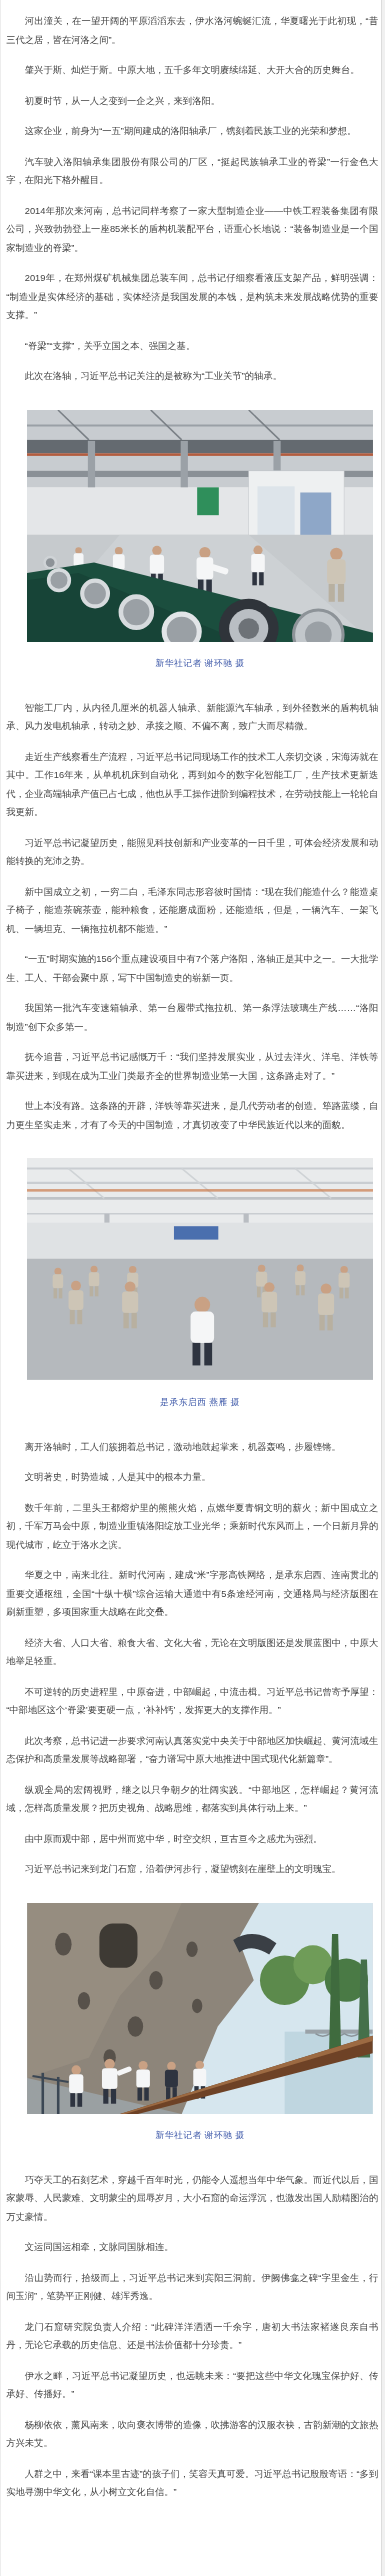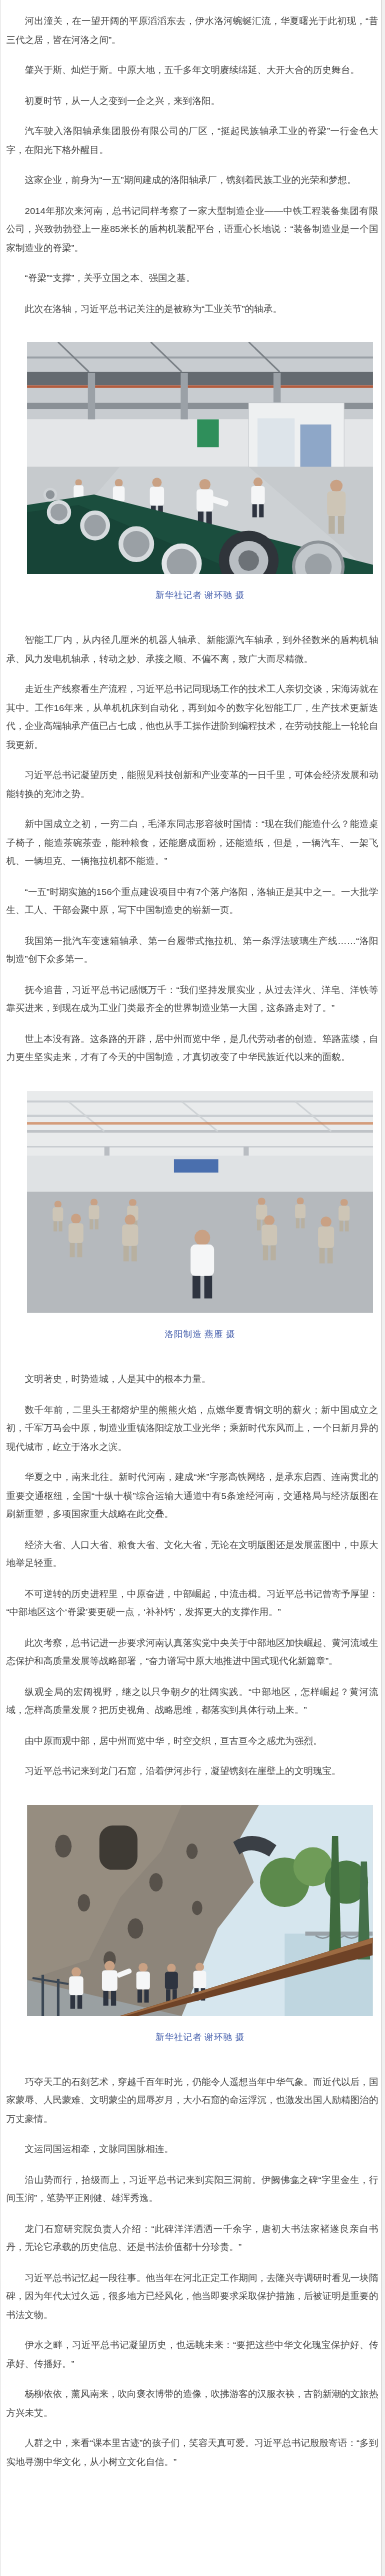--- a/index.html
+++ b/index.html
@@ -57,23 +57,24 @@
 </style>
 </head>
 <body>
 
 <div class="page">
 
   <div>
       <p class="para">河出潼关，在一望开阔的平原滔滔东去，伊水洛河蜿蜒汇流，华夏曙光于此初现，“昔三代之居，皆在河洛之间”。</p>
       <p class="para">肇兴于斯、灿烂于斯。中原大地，五千多年文明赓续绵延、大开大合的历史舞台。</p>
       <p class="para">初夏时节，从一人之变到一企之兴，来到洛阳。</p>
+      <p class="para">这家企业，前身为“一五”期间建成的洛阳轴承厂，镌刻着民族工业的光荣和梦想。</p>
       <p class="para">汽车驶入洛阳轴承集团股份有限公司的厂区，“挺起民族轴承工业的脊梁”一行金色大字，在阳光下格外醒目。</p>
-      <p class="para">这家企业，前身为“一五”期间建成的洛阳轴承厂，镌刻着民族工业的光荣和梦想。</p>
       <p class="para">2014年那次来河南，总书记同样考察了一家大型制造企业——中铁工程装备集团有限公司，兴致勃勃登上一座85米长的盾构机装配平台，语重心长地说：“装备制造业是一个国家制造业的脊梁”。</p>
+      <p class="para">2019年，在郑州煤矿机械集团总装车间，总书记仔细察看液压支架产品，鲜明强调：“制造业是实体经济的基础，实体经济是我国发展的本钱，是构筑未来发展战略优势的重要支撑。”</p>
       <p class="para">“脊梁”“支撑”，关乎立国之本、强国之基。</p>
       <p class="para">此次在洛轴，习近平总书记关注的是被称为“工业关节”的轴承。</p>
     </div>
 
   <figure class="photo-block">
     <div class="photo">
       <svg viewBox="0 0 671 450" width="346" height="232" aria-hidden="true">
         <rect width="671" height="450" fill="#dfe2e4"></rect>
         <rect y="0" width="671" height="150" fill="#c8ccd0"></rect>
         <rect y="58" width="671" height="26" fill="#646a70"></rect>
@@ -148,21 +149,21 @@
   </figure>
 
   <div>
       <p class="para">智能工厂内，从内径几厘米的机器人轴承、新能源汽车轴承，到外径数米的盾构机轴承、风力发电机轴承，转动之妙、承接之顺、不偏不离，致广大而尽精微。</p>
       <p class="para">走近生产线察看生产流程，习近平总书记同现场工作的技术工人亲切交谈，宋海涛就在其中。工作16年来，从单机机床到自动化，再到如今的数字化智能工厂，生产技术更新迭代，企业高端轴承产值已占七成，他也从手工操作进阶到编程技术，在劳动技能上一轮轮自我更新。</p>
       <p class="para">习近平总书记凝望历史，能照见科技创新和产业变革的一日千里，可体会经济发展和动能转换的充沛之势。</p>
       <p class="para">新中国成立之初，一穷二白，毛泽东同志形容彼时国情：“现在我们能造什么？能造桌子椅子，能造茶碗茶壶，能种粮食，还能磨成面粉，还能造纸，但是，一辆汽车、一架飞机、一辆坦克、一辆拖拉机都不能造。”</p>
       <p class="para">“一五”时期实施的156个重点建设项目中有7个落户洛阳，洛轴正是其中之一。一大批学生、工人、干部会聚中原，写下中国制造史的崭新一页。</p>
       <p class="para">我国第一批汽车变速箱轴承、第一台履带式拖拉机、第一条浮法玻璃生产线……“洛阳制造”创下众多第一。</p>
       <p class="para">抚今追昔，习近平总书记感慨万千：“我们坚持发展实业，从过去洋火、洋皂、洋铁等靠买进来，到现在成为工业门类最齐全的世界制造业第一大国，这条路走对了。”</p>
-      <p class="para">世上本没有路。这条路的开辟，居中州而览中华，是几代劳动者的创造。筚路蓝缕，自力更生坚实走来，才有了今天的中国制造，才真切改变了中华民族近代以来的面貌。</p>
+      <p class="para">世上本没有路。这条路的开辟，洋铁等靠买进来，是几代劳动者的创造。筚路蓝缕，自力更生坚实走来，才有了今天的中国制造，才真切改变了中华民族近代以来的面貌。</p>
     </div>
 
   <figure class="photo-block">
     <div class="photo">
       <svg viewBox="0 0 671 430" width="346" height="222" aria-hidden="true">
         <rect width="671" height="430" fill="#eef0f1"></rect>
         <rect y="0" width="671" height="125" fill="#e9ebec"></rect>
         <line x1="0" y1="20" x2="671" y2="20" stroke="#c9cdd1" stroke-width="4"></line>
         <line x1="0" y1="48" x2="671" y2="48" stroke="#c9cdd1" stroke-width="4"></line>
         <line x1="0" y1="78" x2="671" y2="78" stroke="#bfc3c7" stroke-width="5"></line>
@@ -237,24 +238,25 @@
             <rect x="2" y="-23" width="8" height="23" class="pb"></rect>
           </g>
         <g transform="translate(340,402) scale(1.9)">
             <circle cx="0" cy="-62" r="8" class="hd"></circle>
             <rect x="-12" y="-55" width="24" height="32" rx="5" class="sw"></rect>
             <rect x="-10" y="-23" width="8" height="23" class="pd"></rect>
             <rect x="2" y="-23" width="8" height="23" class="pd"></rect>
           </g>
       </svg>
     </div>
-    <figcaption>洛阳制造  燕雁  摄</figcaption>
+    <figcaption>是承东启西  燕雁  摄</figcaption>
   </figure>
 
   <div>
+      <p class="para">离开洛轴时，工人们簇拥着总书记，激动地鼓起掌来，机器轰鸣，步履铿锵。</p>
       <p class="para">文明著史，时势造城，人是其中的根本力量。</p>
       <p class="para">数千年前，二里头王都熔炉里的熊熊火焰，点燃华夏青铜文明的薪火；新中国成立之初，千军万马会中原，制造业重镇洛阳绽放工业光华；乘新时代东风而上，一个日新月异的现代城市，屹立于洛水之滨。</p>
       <p class="para">华夏之中，南来北往。新时代河南，建成“米”字形高铁网络，是承东启西、连南贯北的重要交通枢纽，全国“十纵十横”综合运输大通道中有5条途经河南，交通格局与经济版图在刷新重塑，多项国家重大战略在此交叠。</p>
       <p class="para">经济大省、人口大省、粮食大省、文化大省，无论在文明版图还是发展蓝图中，中原大地举足轻重。</p>
       <p class="para">不可逆转的历史进程里，中原奋进，中部崛起，中流击楫。习近平总书记曾寄予厚望：“中部地区这个‘脊梁’要更硬一点，‘补补钙’，发挥更大的支撑作用。”</p>
       <p class="para">此次考察，总书记进一步要求河南认真落实党中央关于中部地区加快崛起、黄河流域生态保护和高质量发展等战略部署，“奋力谱写中原大地推进中国式现代化新篇章”。</p>
       <p class="para">纵观全局的宏阔视野，继之以只争朝夕的壮阔实践。“中部地区，怎样崛起？黄河流域，怎样高质量发展？把历史视角、战略思维，都落实到具体行动上来。”</p>
       <p class="para">由中原而观中部，居中州而览中华，时空交织，亘古亘今之感尤为强烈。</p>
       <p class="para">习近平总书记来到龙门石窟，沿着伊河步行，凝望镌刻在崖壁上的文明瑰宝。</p>
     </div>
@@ -322,21 +324,20 @@
       </svg>
     </div>
     <figcaption>新华社记者  谢环驰  摄</figcaption>
   </figure>
 
   <div>
       <p class="para">巧夺天工的石刻艺术，穿越千百年时光，仍能令人遥想当年中华气象。而近代以后，国家蒙辱、人民蒙难、文明蒙尘的屈辱岁月，大小石窟的命运浮沉，也激发出国人励精图治的万丈豪情。</p>
       <p class="para">文运同国运相牵，文脉同国脉相连。</p>
       <p class="para">沿山势而行，拾级而上，习近平总书记来到宾阳三洞前。伊阙佛龛之碑“字里金生，行间玉润”，笔势平正刚健、雄浑秀逸。</p>
       <p class="para">龙门石窟研究院负责人介绍：“此碑洋洋洒洒一千余字，唐初大书法家褚遂良亲自书丹，无论它承载的历史信息、还是书法价值都十分珍贵。”</p>
-      <p class="para">习近平总书记忆起一段往事。他当年在河北正定工作期间，去隆兴寺调研时看见一块隋碑，因为年代太过久远，很多地方已经风化，他当即要求采取保护措施，后被证明是重要的书法文物。</p>
       <p class="para">伊水之畔，习近平总书记凝望历史，也远眺未来：“要把这些中华文化瑰宝保护好、传承好、传播好。”</p>
       <p class="para">杨柳依依，薰风南来，吹向褒衣博带的造像，吹拂游客的汉服衣袂，古韵新潮的文旅热方兴未艾。</p>
       <p class="para">人群之中，来看“课本里古迹”的孩子们，笑容天真可爱。习近平总书记殷殷寄语：“多到实地寻溯中华文化，从小树立文化自信。”</p>
     </div>
 
 </div>
 
 <div class="right-edge"></div>
 
 

